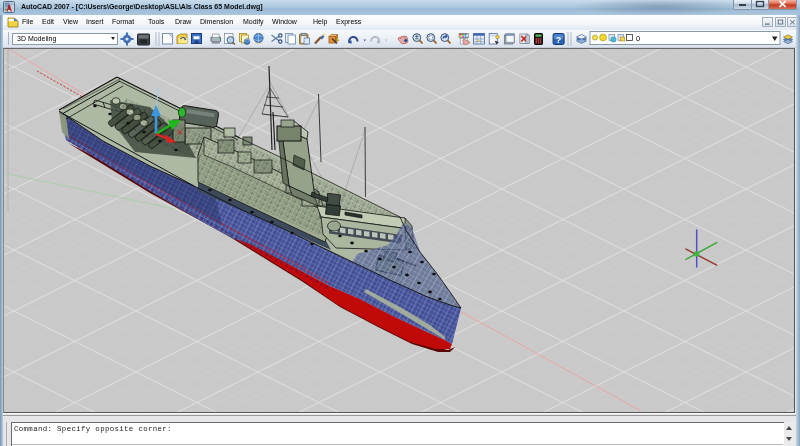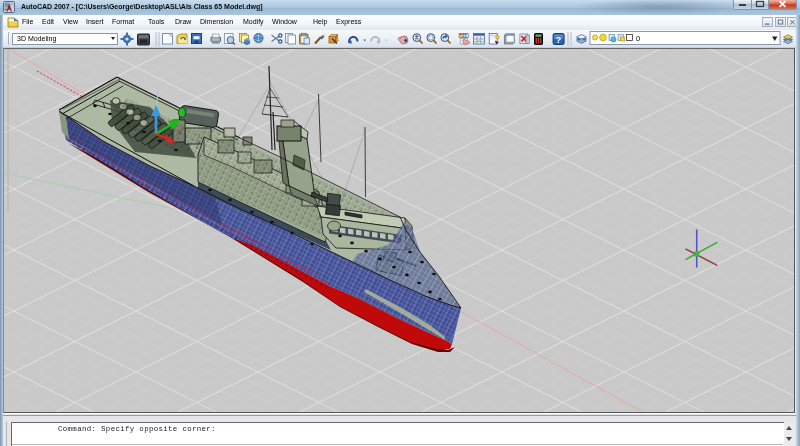--- a/index.html
+++ b/index.html
@@ -30,21 +30,21 @@
 
 #vp{position:absolute;left:3px;top:48px;width:792px;height:365px;background:#c9c9c9;
 border-top:1px solid #666;border-left:1px solid #888;border-right:1px solid #555;border-bottom:1px solid #555;box-sizing:border-box;}
 
 #bottom{position:absolute;left:0px;top:413px;width:800px;height:33px;background:#e6e6e8;}
 #bottom .hl1{position:absolute;left:0;top:0;width:800px;height:1px;background:#fbfbfb;}
 #bottom .hl2{position:absolute;left:0;top:2px;width:800px;height:1px;background:#9a9a9e;}
 #grip{position:absolute;left:6px;top:9px;width:4px;height:24px;border-left:1px solid #b0b0b4;border-right:1px solid #b0b0b4;}
 #cmd{position:absolute;left:11px;top:9px;width:772px;height:24px;background:#fff;
 border:1px solid #6a6a6a;border-bottom:none;font-family:"Liberation Mono",monospace;font-size:7.4px;color:#1a1a1a;}
-#cmd .l1{position:absolute;left:2px;top:2px;letter-spacing:0.35px;margin-left:44px;}
+#cmd .l1{position:absolute;left:2px;top:2px;letter-spacing:0.35px;}
 #cmd .sepline{position:absolute;left:0;top:21px;width:771px;height:1px;background:#b8b8b8;}
 #sbar{position:absolute;left:784px;top:9px;width:11px;height:24px;background:#ebebeb;}
 #sbar .a1{position:absolute;left:2px;top:4px;width:0;height:0;border-left:3px solid transparent;border-right:3px solid transparent;border-bottom:4px solid #4a4a4a;}
 #sbar .a2{position:absolute;left:2px;top:15px;width:0;height:0;border-left:3px solid transparent;border-right:3px solid transparent;border-top:4px solid #4a4a4a;}
 
 #lframe{position:absolute;left:0;top:15px;width:3px;height:431px;background:linear-gradient(90deg,#7d94ab,#b6cfe6);}
 #rframe{position:absolute;right:0;top:15px;width:4px;height:431px;background:linear-gradient(90deg,#c2d8ec,#8aa2b9);}
 </style></head>
 <body>
 <div id="win">

